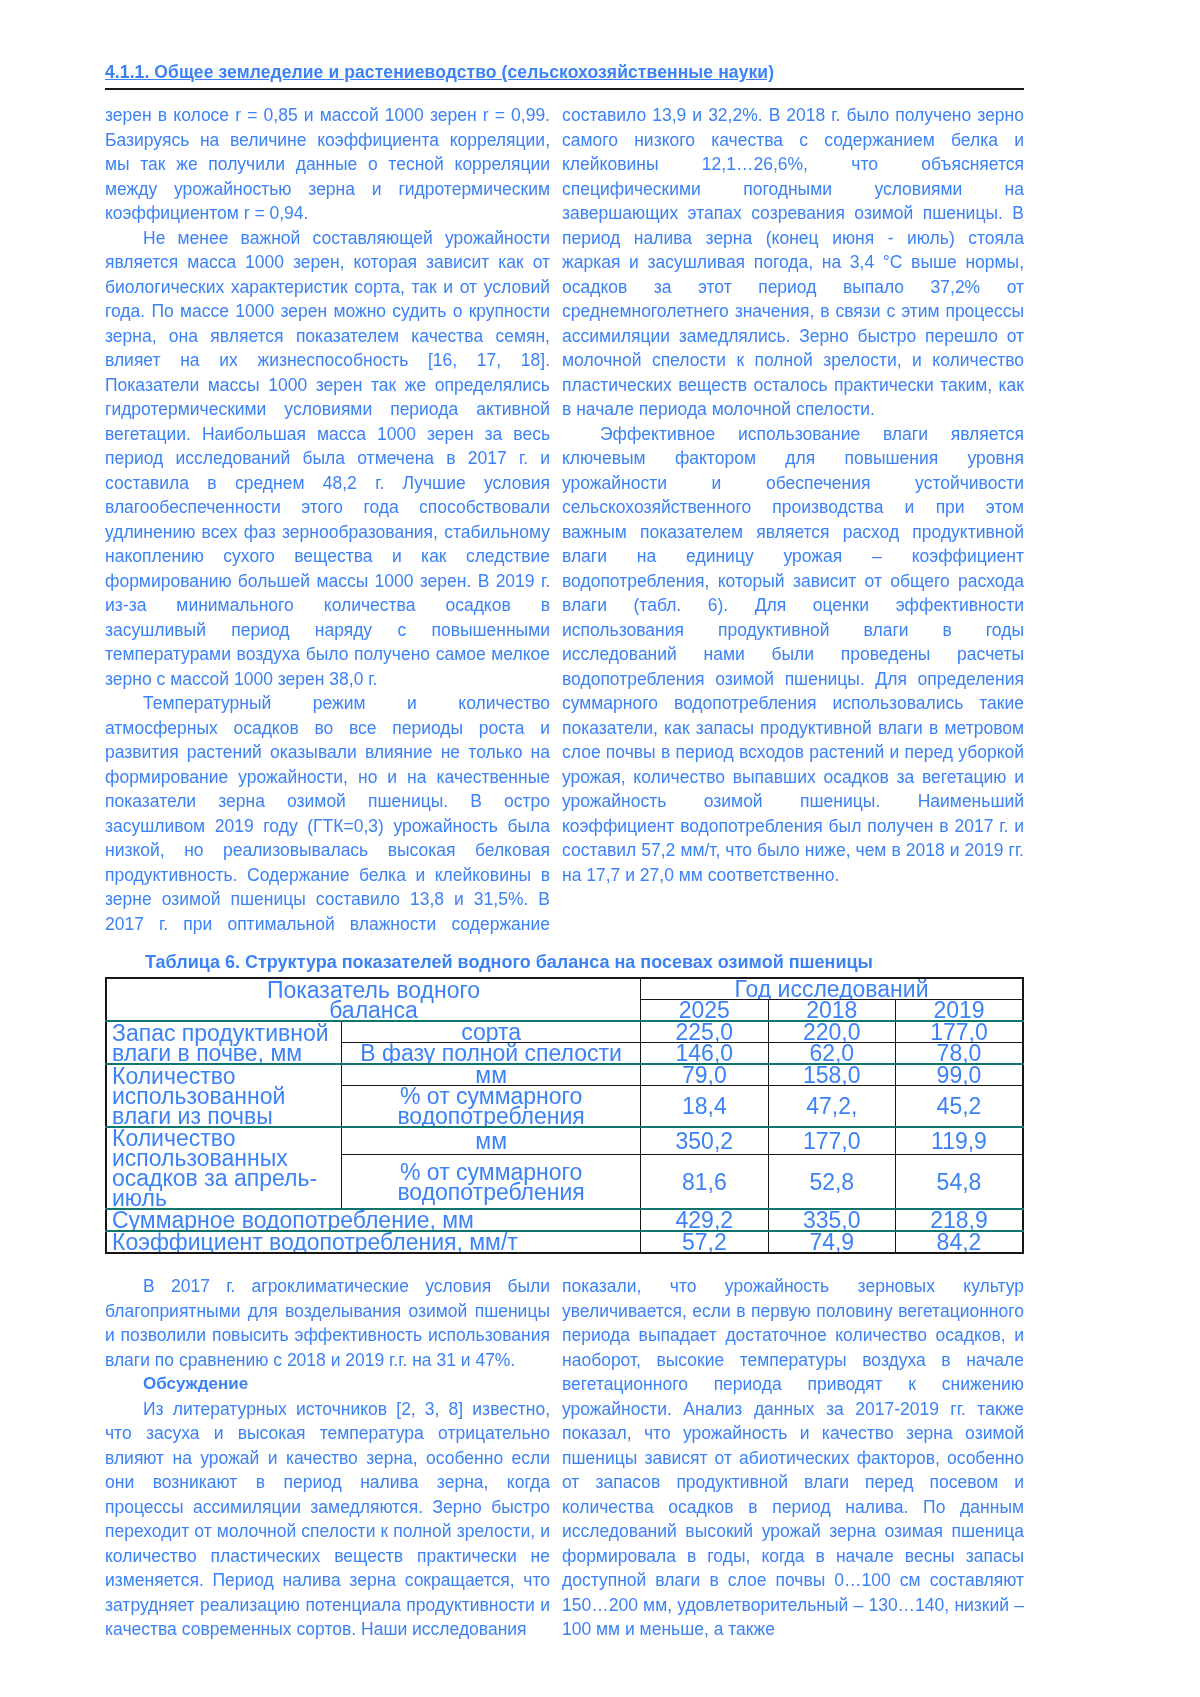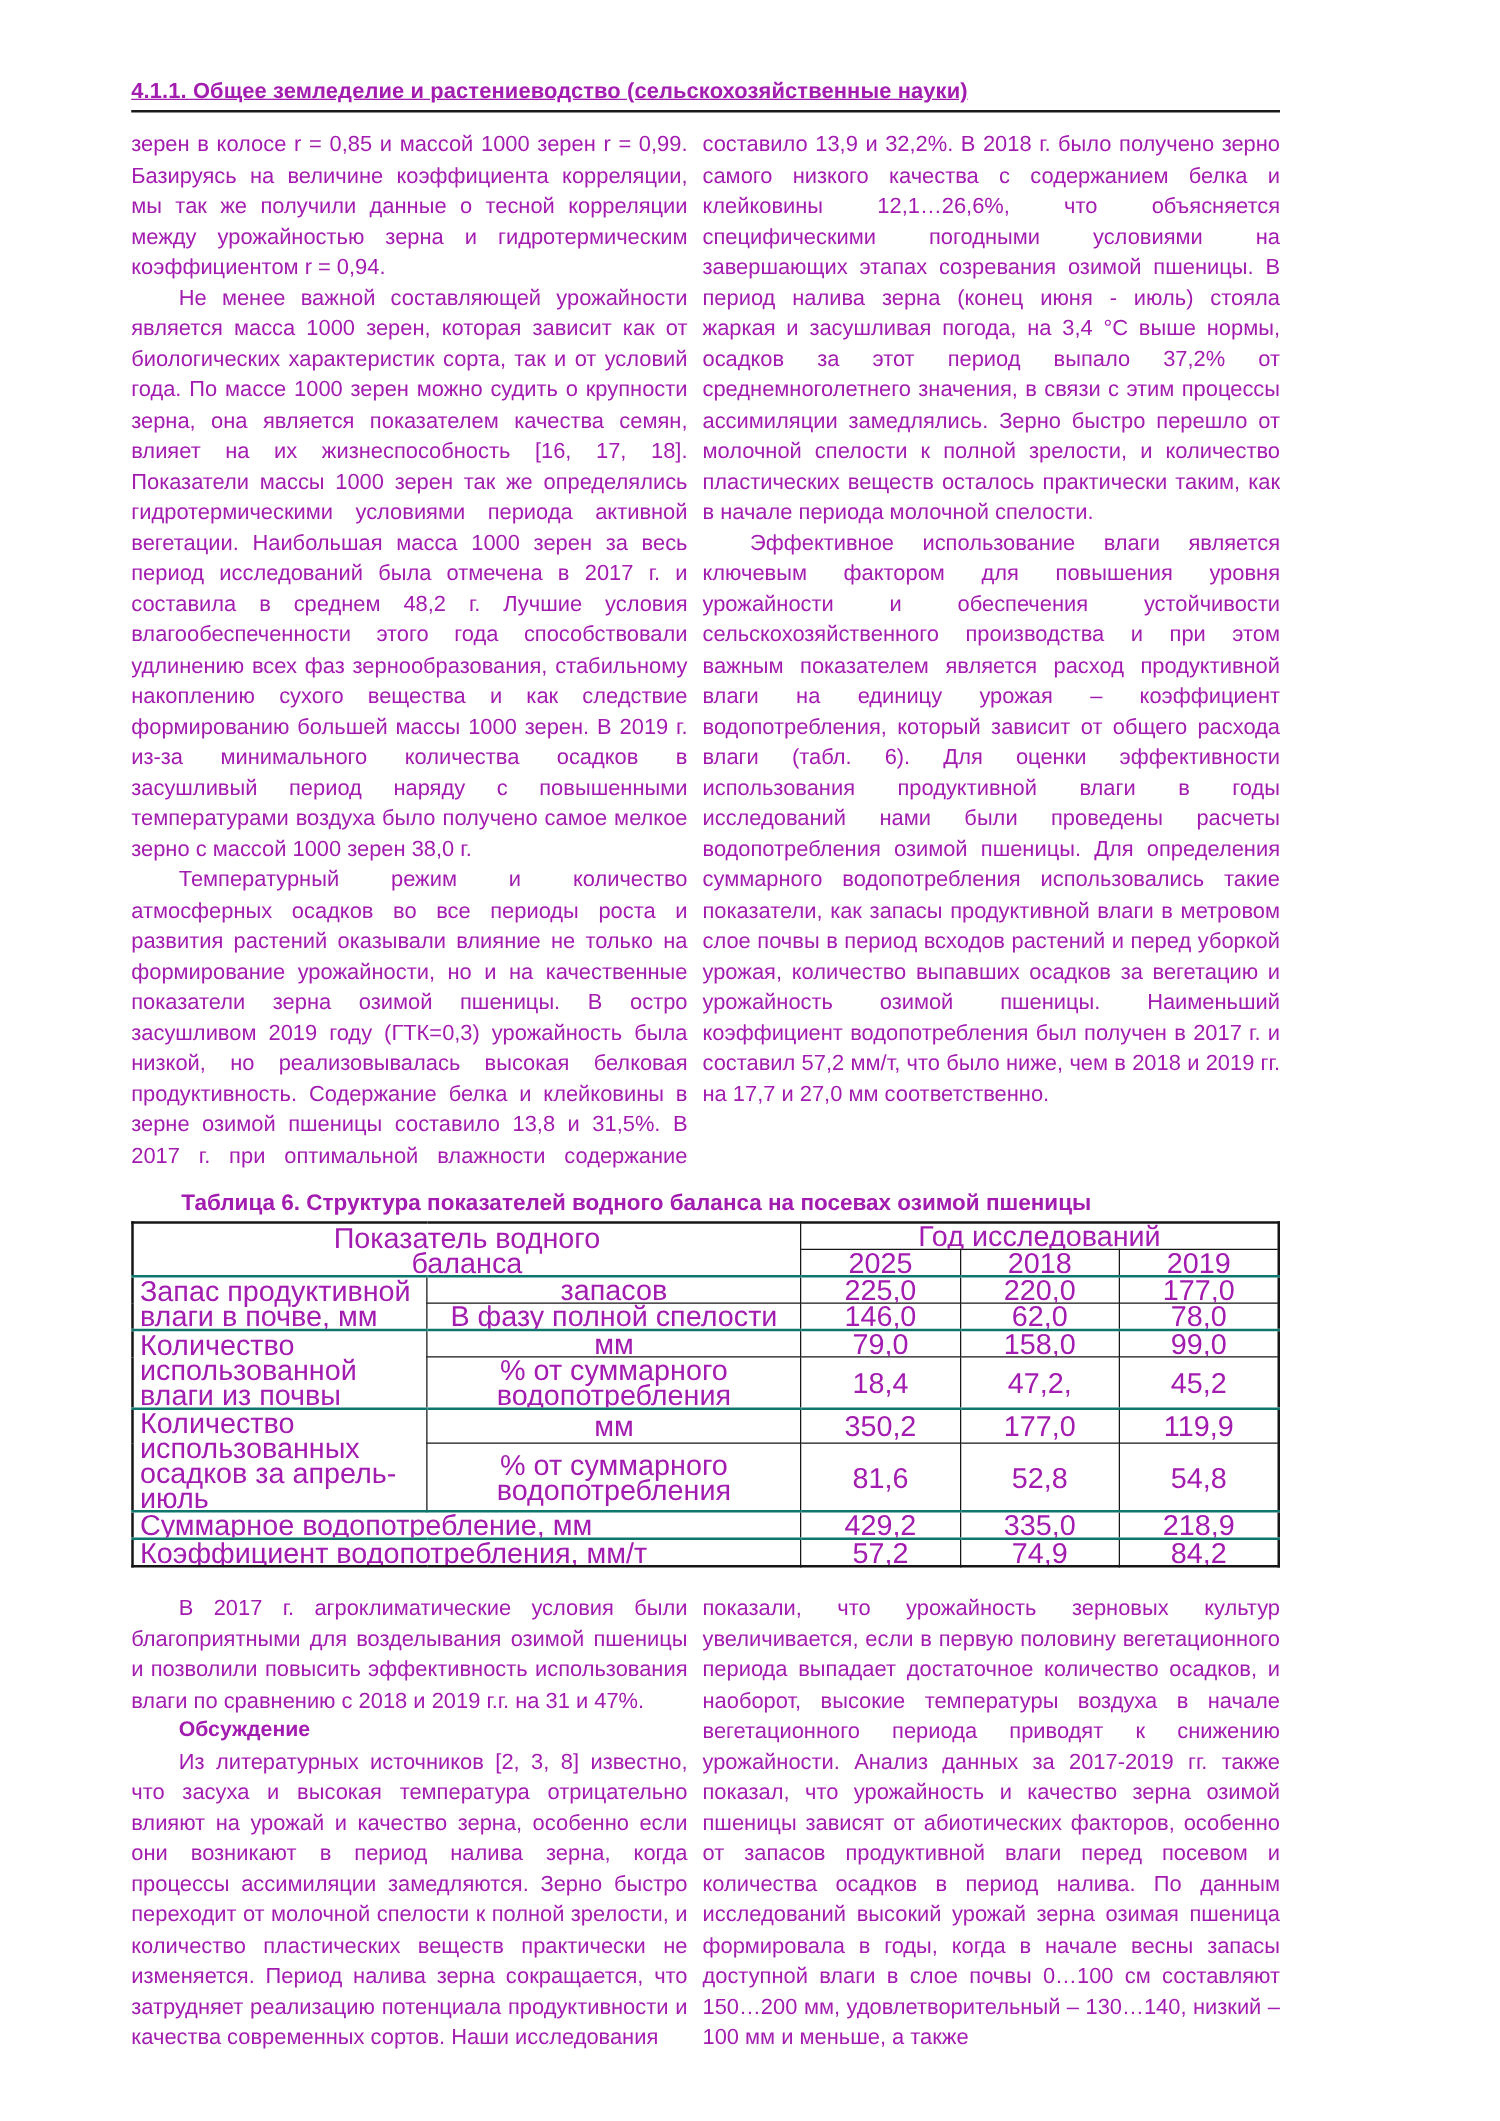--- a/index.html
+++ b/index.html
@@ -2,21 +2,21 @@
 <html lang="ru"><head>
 <meta charset="utf-8">
 <style>
   html, body { margin: 0; padding: 0; background: #ffffff; }
   .page {
     width: 1124px;
     height: 1697px;
     box-sizing: border-box;
     padding: 62px 100px 0 105px;
     font-family: "Liberation Sans", sans-serif;
-    color: #a21caf;
+    color: #3b82f6;
     background: #ffffff;
     overflow: hidden;
     position: relative;
   }
   .running-header {
     font-size: 17.5px;
     font-weight: bold;
     padding-bottom: 5px;
     border-bottom: 2.5px solid #1a1a1a;
     letter-spacing: 0.1px;
@@ -118,21 +118,21 @@
         <td colspan="3" class="hc">Год исследований</td>
       </tr>
       <tr>
         <td class="hc">2025</td>
         <td class="hc">2018</td>
         <td class="hc">2019</td>
       </tr>
 
       <tr class="gs">
         <td rowspan="2" class="lab">Запас продуктивной влаги в почве, мм</td>
-        <td class="sub">запасов</td>
+        <td class="sub">сорта</td>
         <td class="num">225,0</td>
         <td class="num">220,0</td>
         <td class="num">177,0</td>
       </tr>
       <tr>
         <td class="sub">В фазу полной спелости</td>
         <td class="num">146,0</td>
         <td class="num">62,0</td>
         <td class="num">78,0</td>
       </tr>

